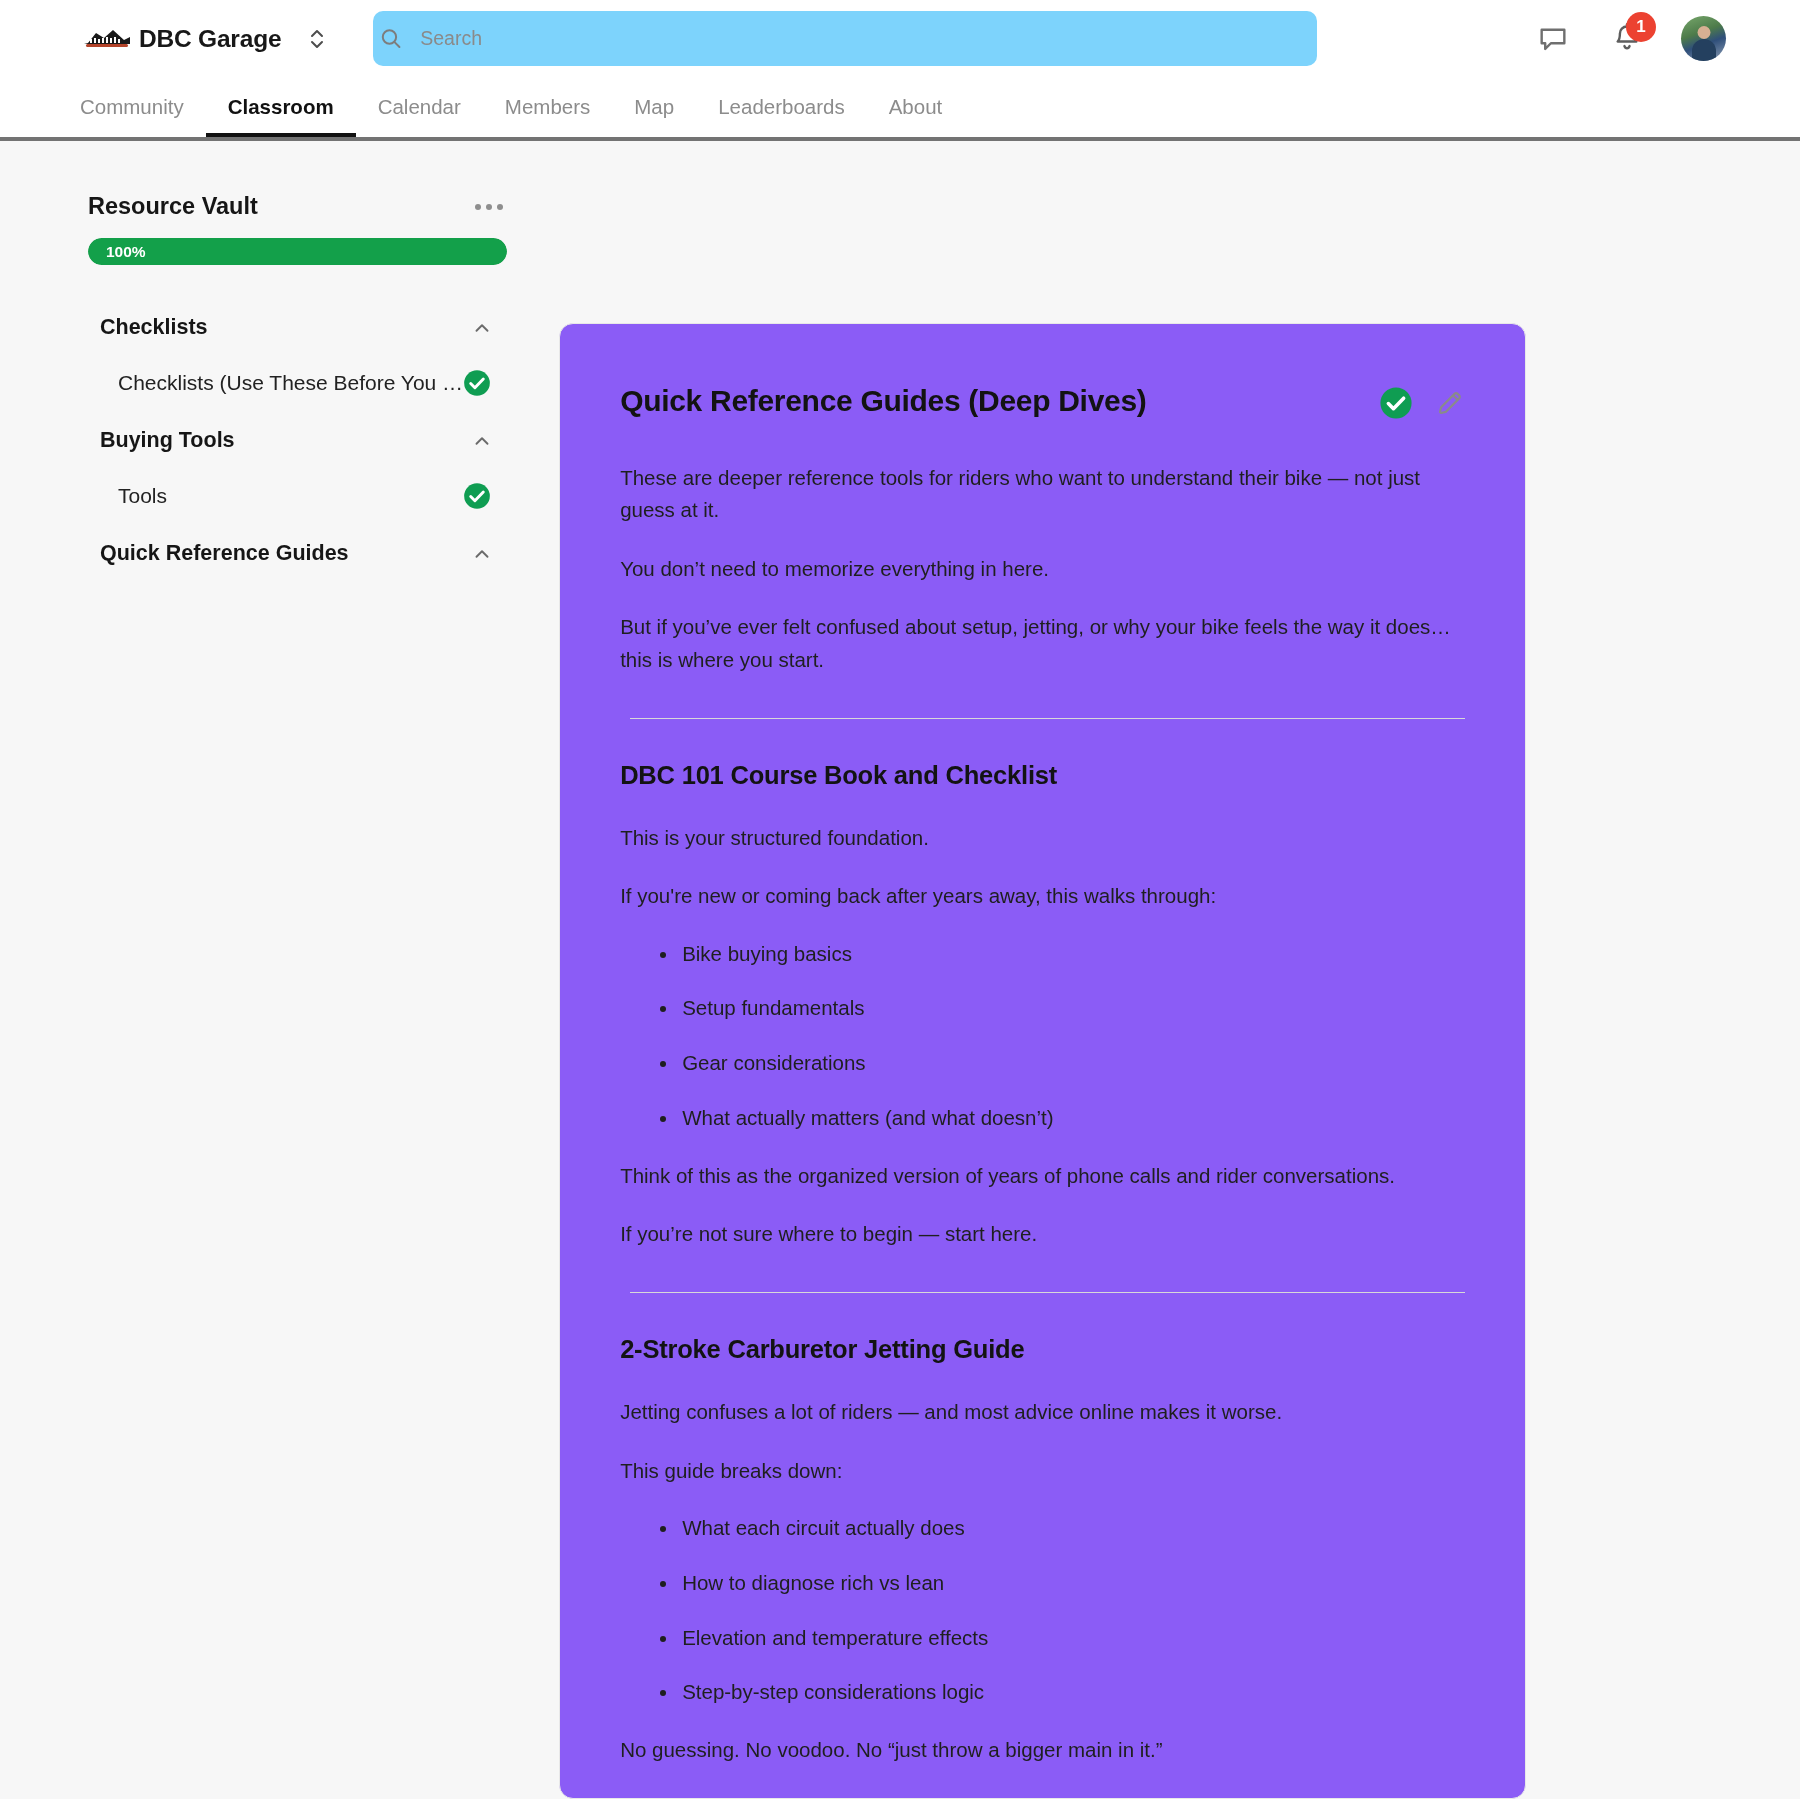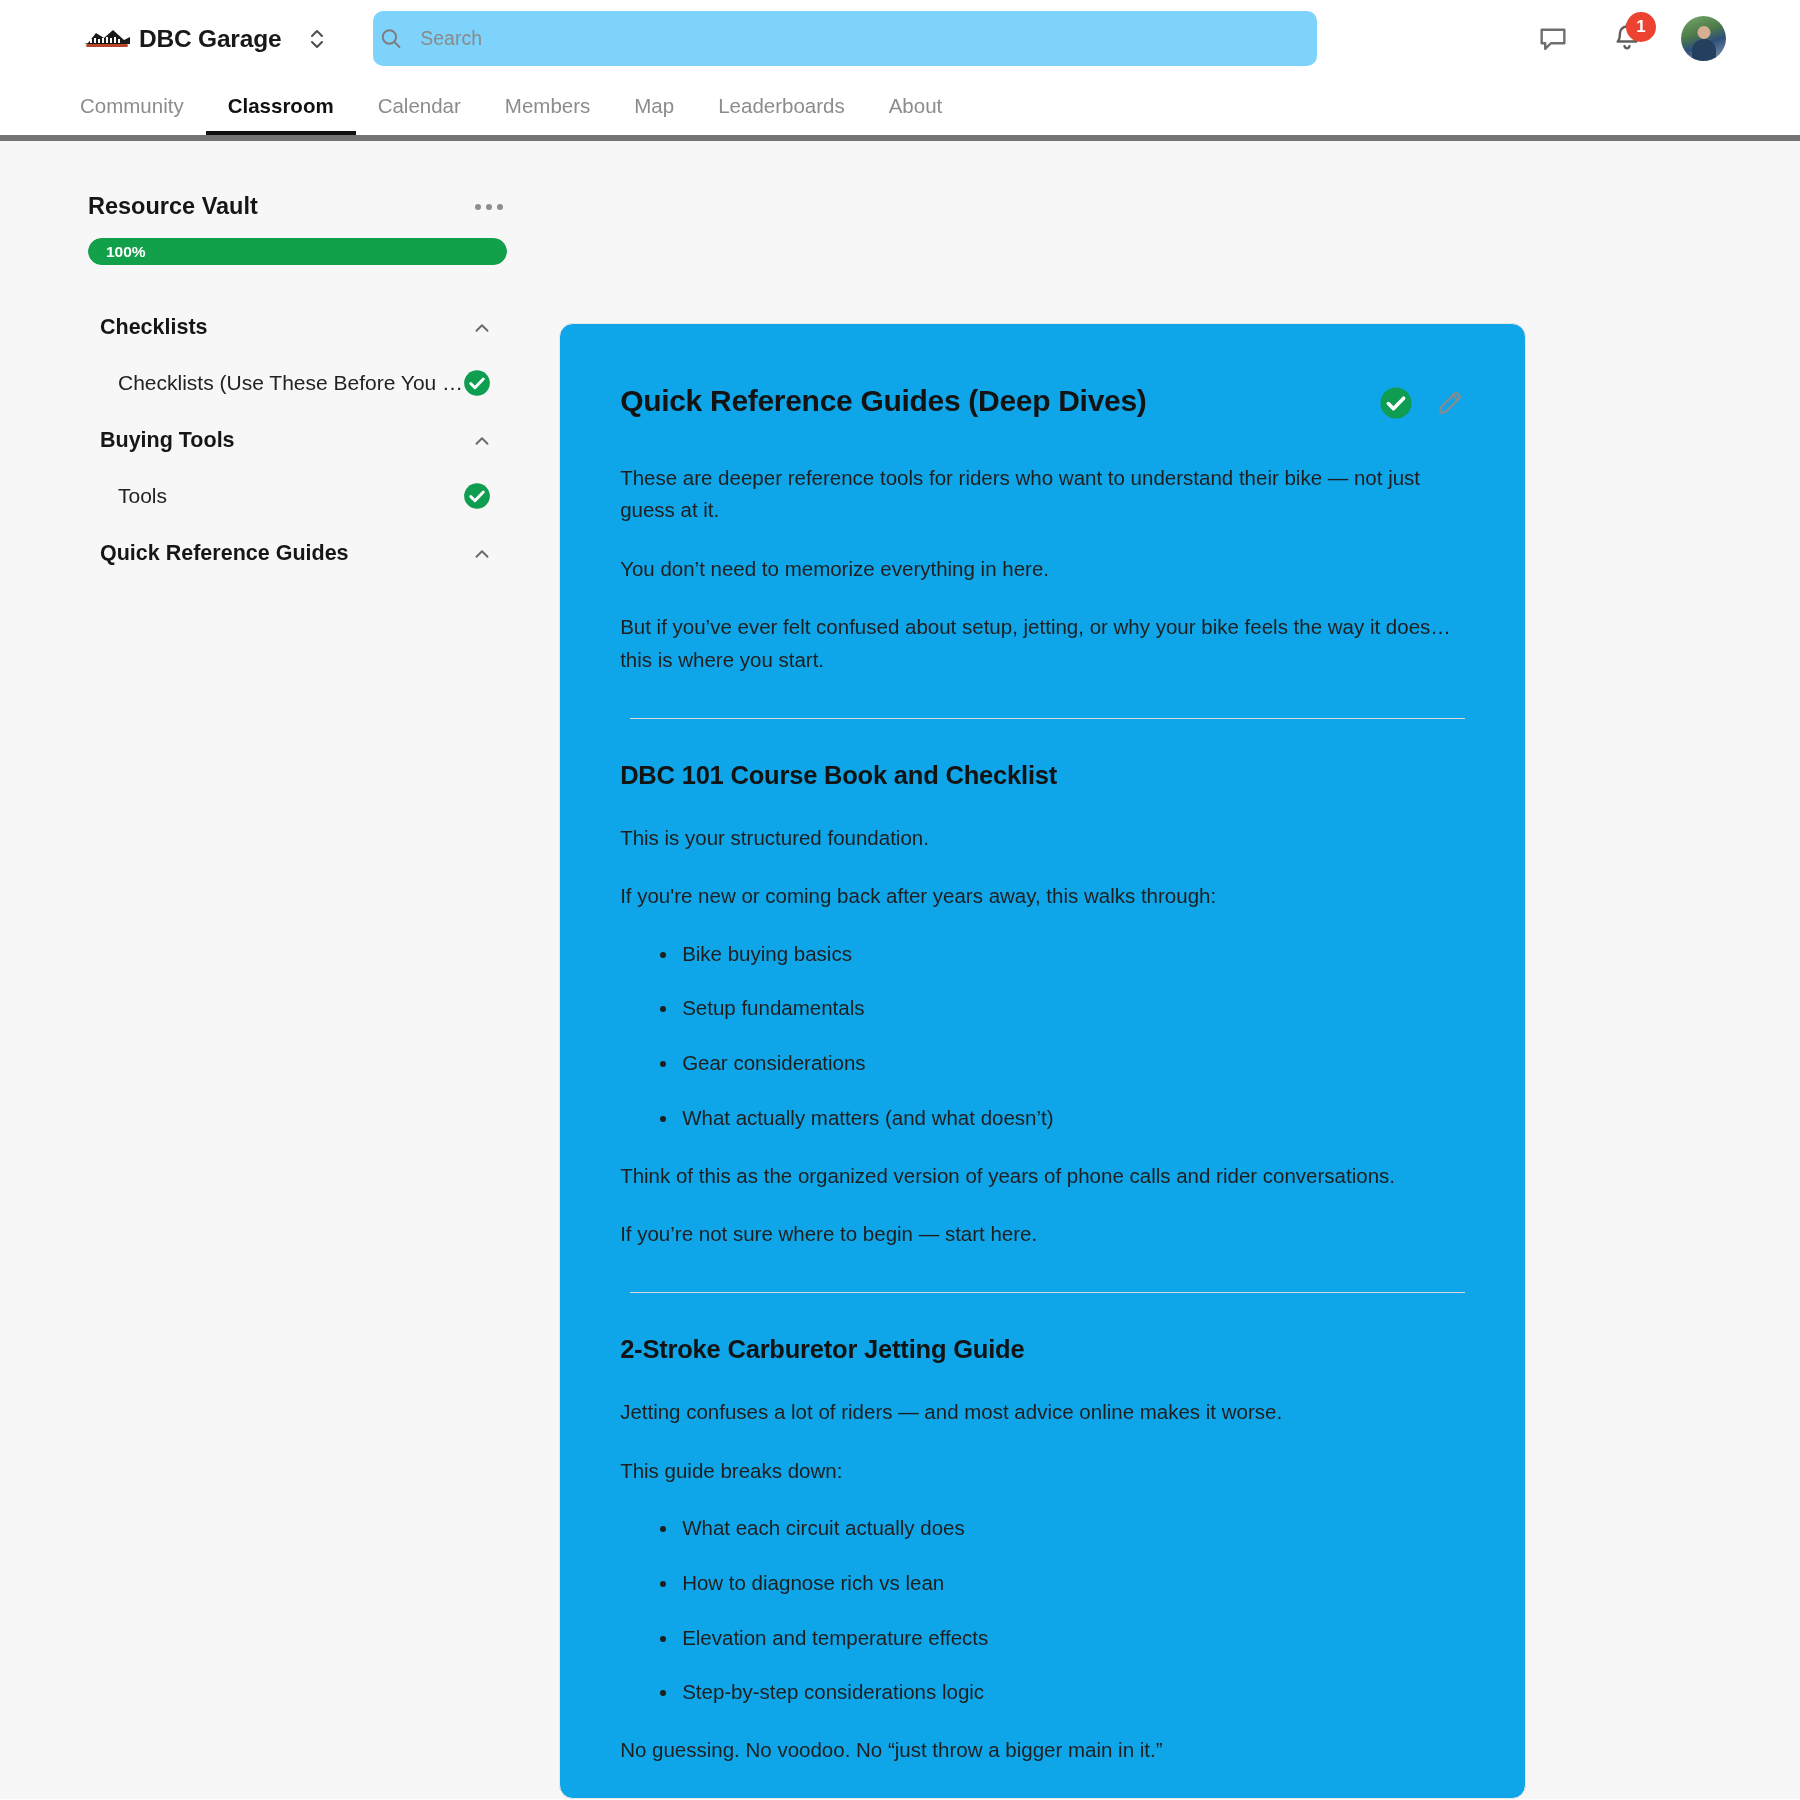--- a/index.html
+++ b/index.html
@@ -120,21 +120,21 @@
     z-index: 2;
   }
 
   
   .navbar {
     height: 64px;
     display: flex;
     align-items: stretch;
     padding: 0 80px;
     gap: 0;
-    border-bottom: 6px solid #737373;
+    border-bottom: 4px solid #737373;
     background: #ffffff;
   }
   .navtab {
     display: flex;
     align-items: center;
     padding: 0 22px;
     font-size: 20.5px;
     color: #8c8c8c;
     cursor: pointer;
     position: relative;
@@ -240,21 +240,21 @@
     text-overflow: ellipsis;
     max-width: 350px;
   }
   .check-green {
     width: 28px; height: 28px;
     flex: 0 0 auto;
   }
   .card {
     margin: 182px 0 0 0;
     width: 967px;
-    background: #0ea5e9;
+    background: #8b5cf6;
     border: 1px solid #e8e8e8;
     border-radius: 14px;
     padding: 58px 60px 60px 60px;
     height: calc(100% - 182px);
     overflow: hidden;
   }
   .card-head {
     display: flex;
     align-items: flex-start;
     justify-content: space-between;

